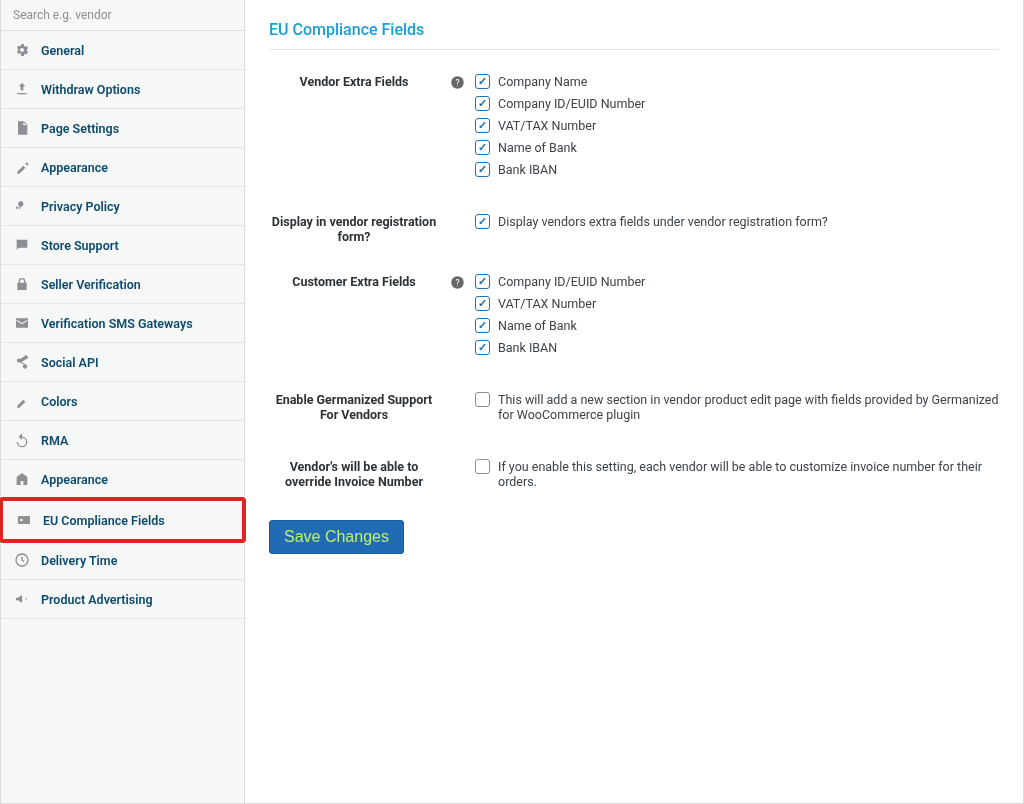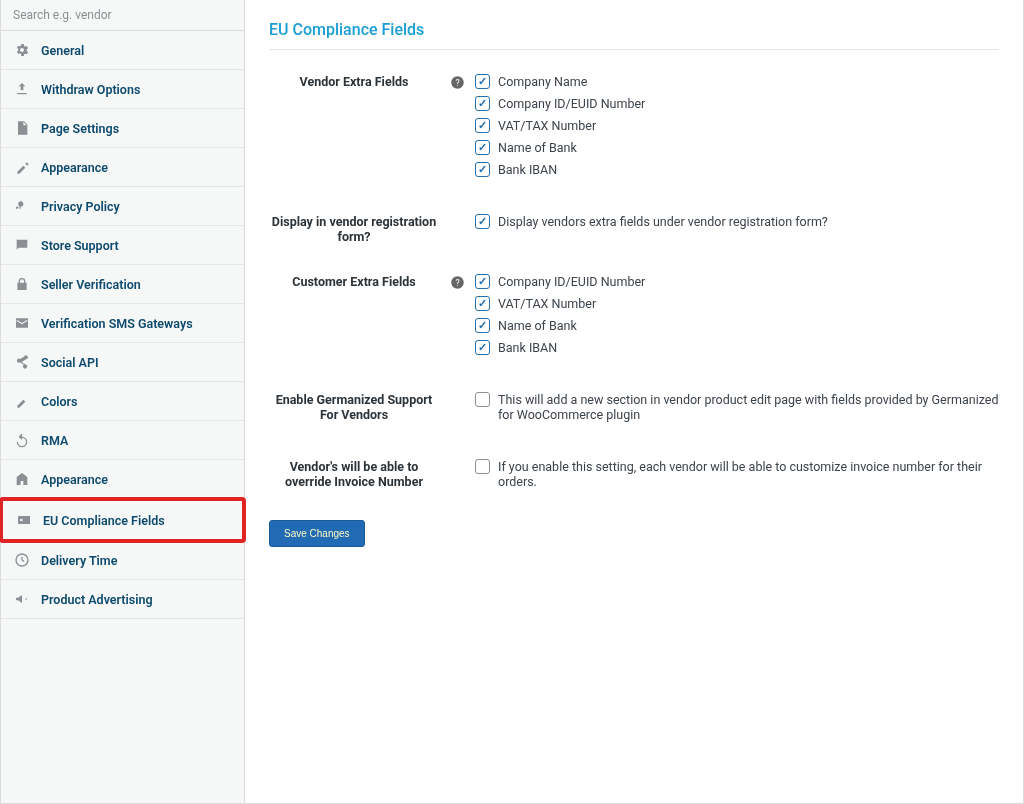--- a/index.html
+++ b/index.html
@@ -122,24 +122,24 @@
 .chk.checked::after {
   content: "✓";
   color: #2271b1;
   font-size: 11px;
   font-weight: bold;
   line-height: 1;
 }
 .chk.unchecked { border-color: #8c8f94; }
 .save-btn {
   background: #216bb5;
-  color: #fef9c3;
+  color: #bef264;
   border: 1px solid #1a5a99;
   padding: 7px 14px;
-  font-size: 10px;
+  font-size: 16px;
   border-radius: 3px;
   cursor: pointer;
   font-weight: 500;
 }
 .icon-color-blue { color: #2196f3; }
 .icon-color-orange { color: #f5831f; }
 .icon-color-green { color: #4caf50; }
 </style>
 </head>
 <body>

